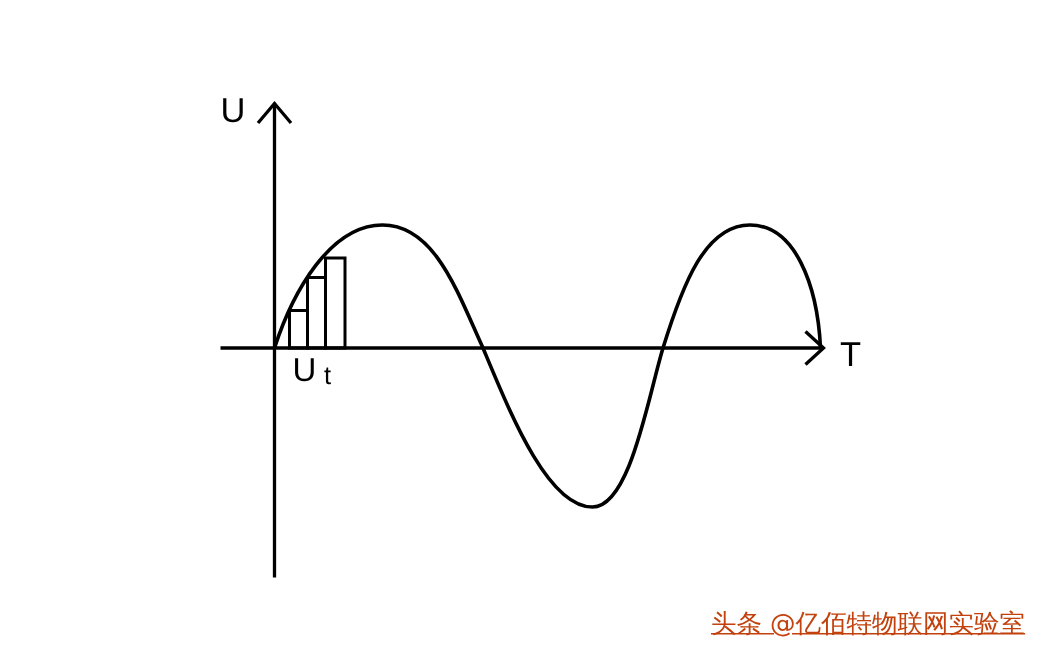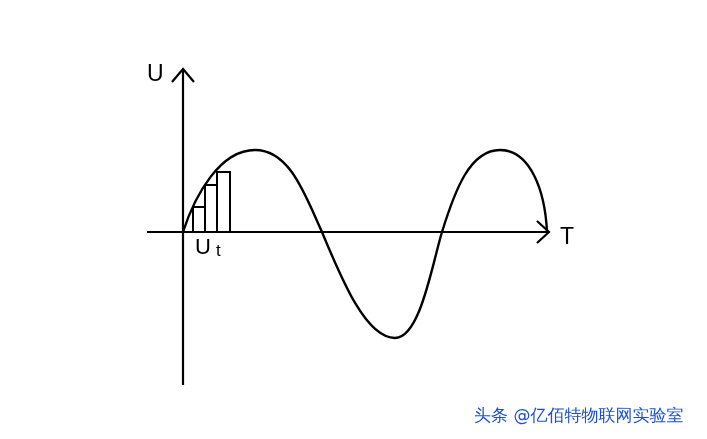--- a/index.html
+++ b/index.html
@@ -1,19 +1,19 @@
 <!DOCTYPE html>
 <html><head>
 <meta charset="utf-8">
 <style>
   html, body { margin: 0; padding: 0; background: #ffffff; }
   body { width: 707px; height: 439px; position: relative; overflow: hidden; }
   #canvas { position: absolute; left: 0; top: 0; }
   .lbl { font-family: "Liberation Sans", "DejaVu Sans", sans-serif; fill: #000; }
-  .wm { position: absolute; left: 474px; top: 404px; font-family: "DejaVu Sans", sans-serif; font-size: 17px; color: #1d4ed8; letter-spacing: 0px; white-space: nowrap; }
+  .wm { position: absolute; left: 474px; top: 404px; font-family: "DejaVu Sans", sans-serif; font-size: 17px; color: #c2410c; letter-spacing: 0px; white-space: nowrap; text-decoration: underline; }
 </style>
 </head>
 <body>
 
 <svg id="canvas" width="707" height="439" viewBox="0 0 707 439" xmlns="http://www.w3.org/2000/svg">
 
   <line x1="183" y1="385" x2="183" y2="70" stroke="#000" stroke-width="2.2"></line>
   <polyline points="172,82 183,69 194,82" fill="none" stroke="#000" stroke-width="2.2"></polyline>
 
   <line x1="147" y1="232" x2="549" y2="232" stroke="#000" stroke-width="2.2"></line>

